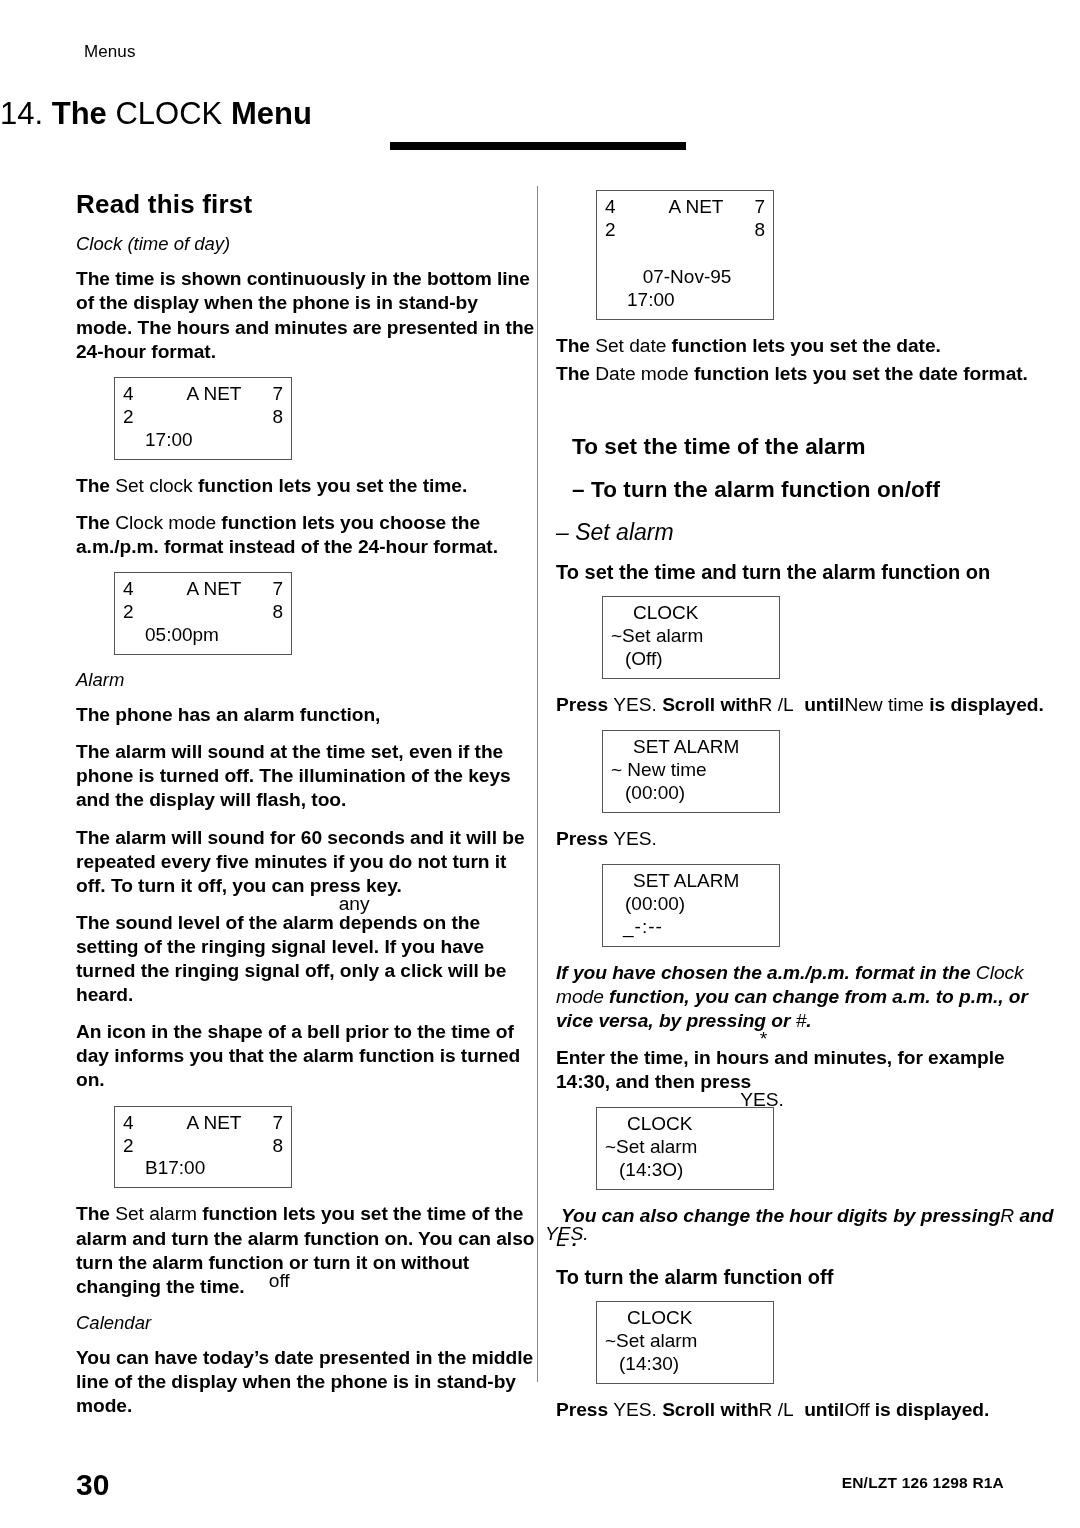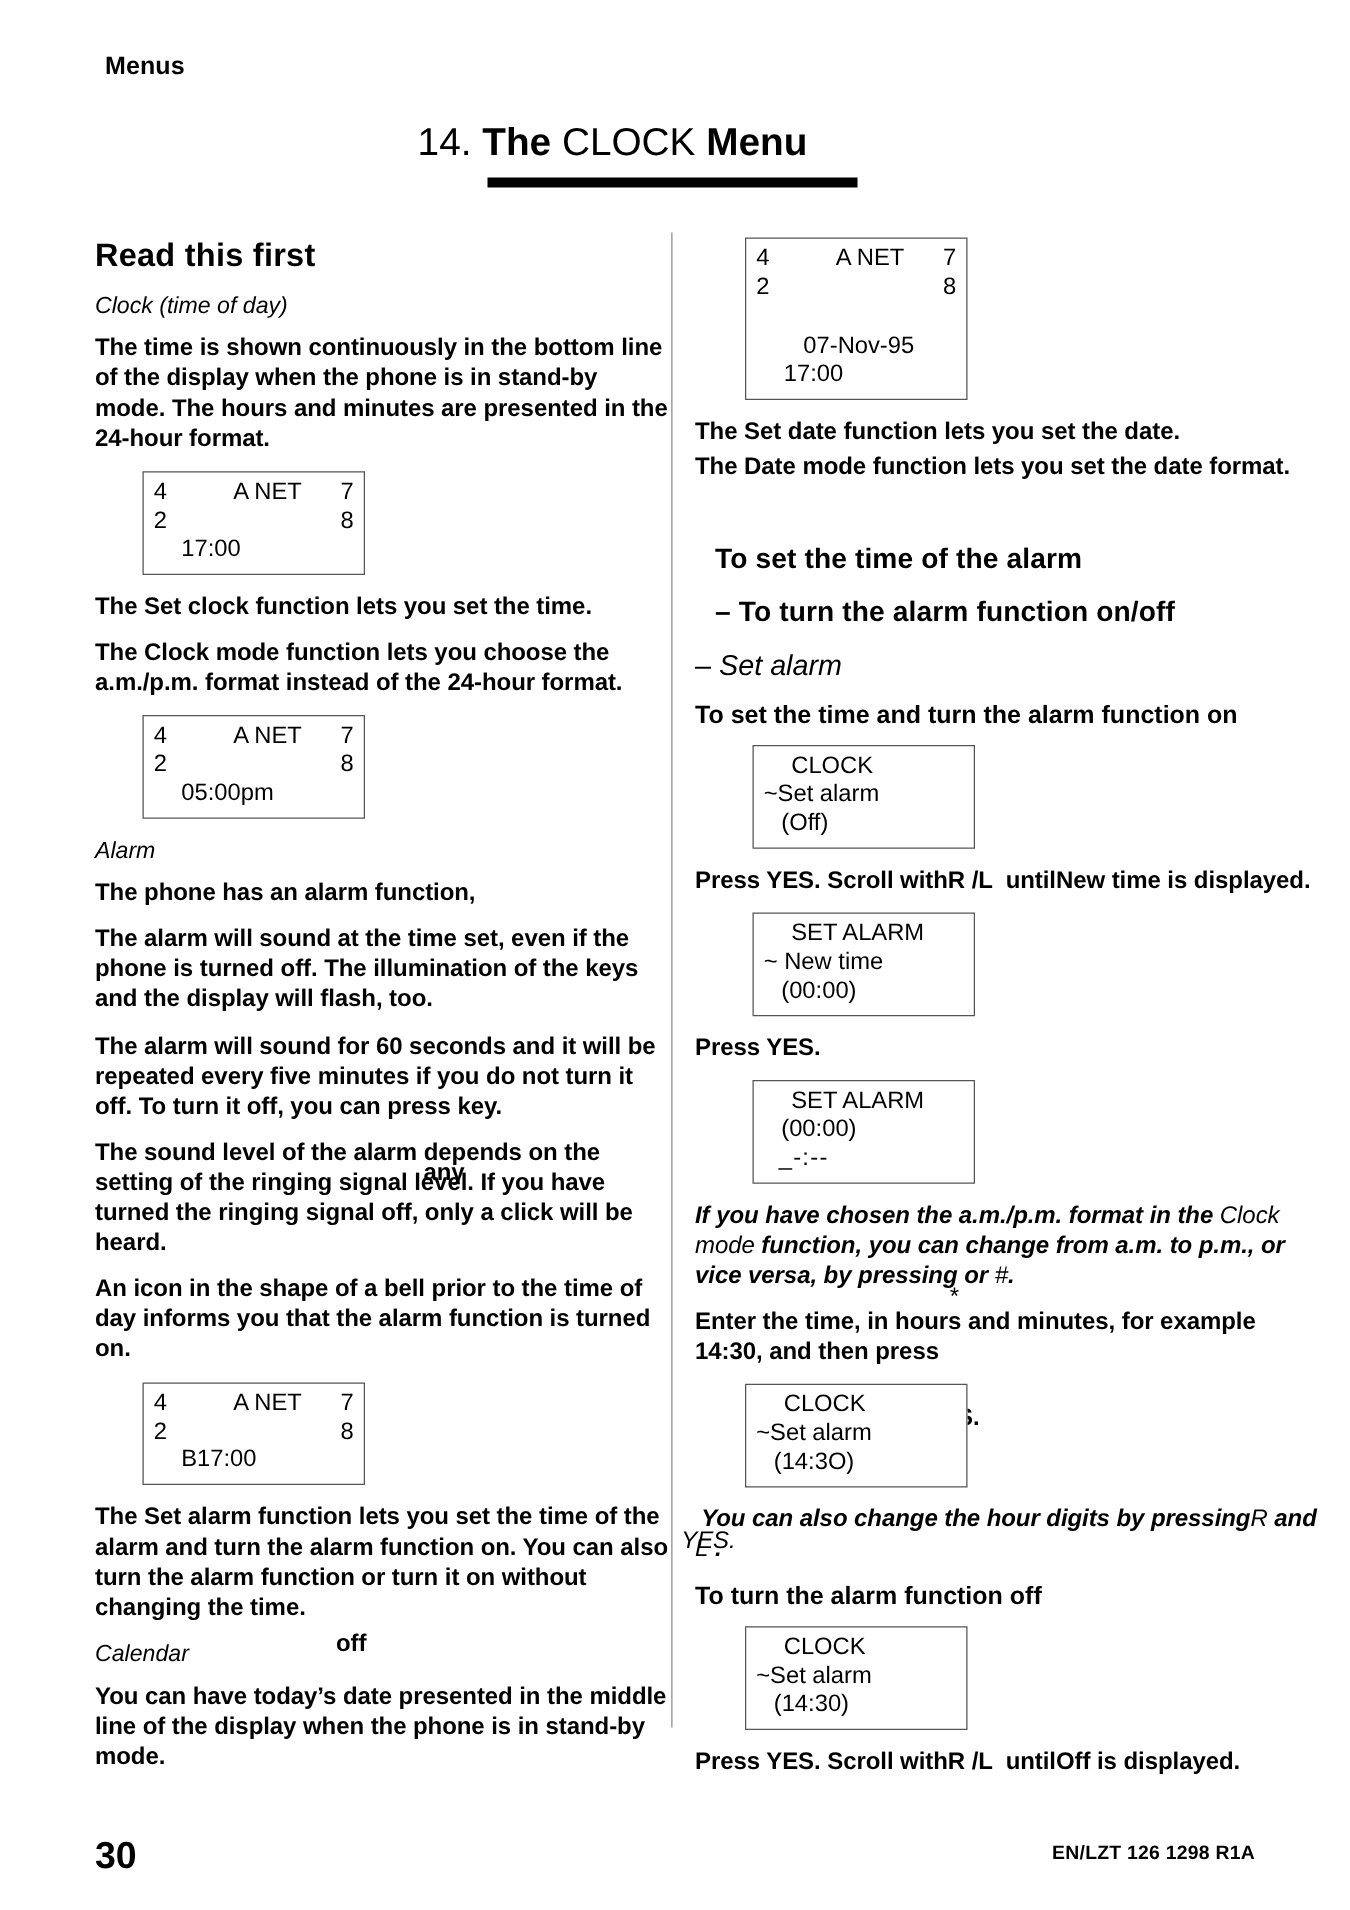--- a/index.html
+++ b/index.html
@@ -20,33 +20,33 @@
     margin: 0 auto;
     background: #ffffff;
     overflow: hidden;
   }
 
   
   .running-head {
     position: absolute;
     left: 84px;
     top: 42px;
-    font-size: 20px;
-    font-weight: 700;
+    font-size: 17px;
+    font-weight: 400;
     letter-spacing: 0.1px;
     color: #000;
   }
 
   
   .chapter-title-wrap {
     position: absolute;
     left: 0;
     top: 98px;
     width: 980px;
-    text-align: center;
+    text-align: left;
   }
   .chapter-title {
     display: inline-block;
     font-size: 31px;
     line-height: 1.06;
     white-space: nowrap;
   }
   .chapter-title .ct-b { font-weight: 700; }
   .chapter-title .ct-r { font-weight: 400; }
   .title-rule {
@@ -124,21 +124,21 @@
   p.body.tight { margin-bottom: 4px; }
   p.note {
     font-size: 19.2px;
     font-weight: 700;
     font-style: italic;
     line-height: 1.255;
     margin: 0 0 13px 0;
     letter-spacing: -0.05px;
   }
   
-  .lit  { font-weight: 700; margin-top: 36px; }
+  .lit  { font-weight: 400; }
   .lit-i { font-weight: 400; font-style: italic; }
 
   
   .overlap { position: relative; display: inline-block; width: 0; }
   .overlap > span {
     position: absolute;
     left: -22px;
     top: 0;
     white-space: nowrap;
   }

